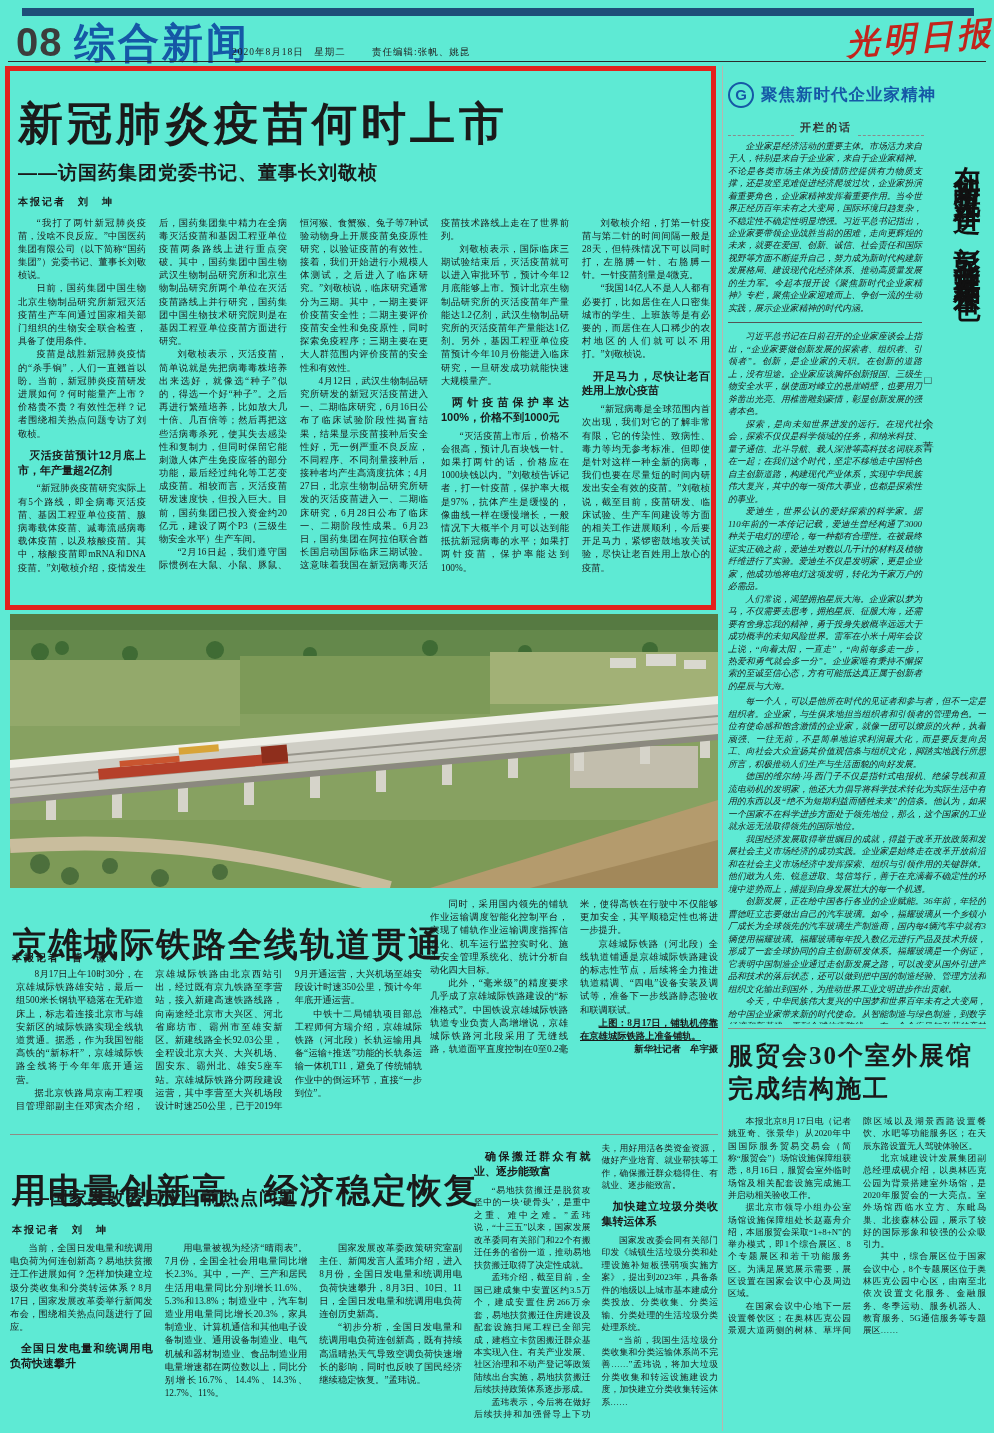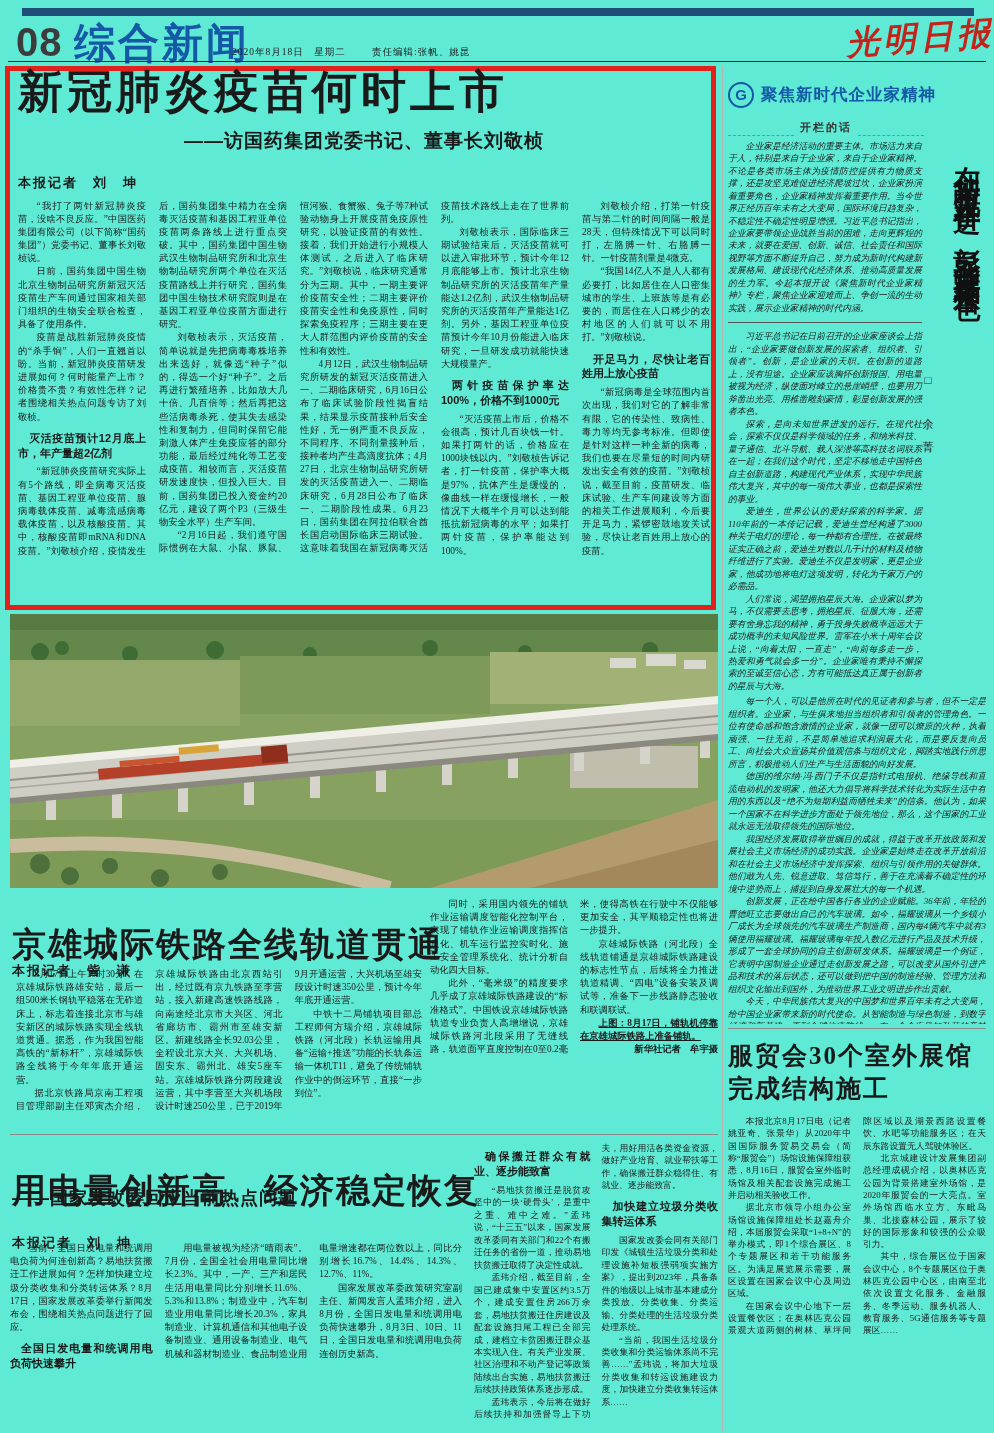--- a/index.html
+++ b/index.html
@@ -14,24 +14,24 @@
   .section-title{left:74px;top:16px;font-size:41px;font-weight:900;color:#1558a6;letter-spacing:3px;}
   .dateline{left:232px;top:46px;font-size:9.5px;color:#222;letter-spacing:1px;}
   .editorline{left:372px;top:46px;font-size:9.5px;color:#222;letter-spacing:1px;}
   .paper-logo{right:22px;top:16px;font-size:33px;font-weight:900;color:#c2241c;font-style:italic;
               transform:rotate(-4deg);letter-spacing:4px;}
   .head-rule{left:8px;top:61px;width:978px;height:0;border-top:1.5px solid #2b2b2b;}
   .vert-rule{left:722px;top:66px;width:0;height:1365px;border-left:1px solid #b9b5ae;}
 
   
   .redbox{left:5px;top:66px;width:711px;height:544px;border:5px solid #e2211c;background:transparent;box-sizing:border-box;}
-  .vax{left:18px;top:60px;width:692px;height:524px;}
+  .vax{left:18px;top:92px;width:692px;height:524px;}
   .vax-headline{font-size:45px;font-weight:900;letter-spacing:4px;line-height:1.1;margin:8px 0 0;}
-  .vax-sub{font-size:19px;font-weight:700;margin-top:10px;letter-spacing:1px;text-align:center;}
-  .byline{font-size:13px;font-weight:700;letter-spacing:2px;margin-top:20px;}
+  .vax-sub{font-size:19px;font-weight:700;margin-top:10px;letter-spacing:1px;}
+  .byline{font-size:10px;font-weight:700;letter-spacing:2px;margin-top:9px;}
   .cols5{margin-top:8px;column-count:5;column-gap:13px;height:382px;overflow:hidden;
          font-size:9.3px;line-height:1.42;text-align:justify;}
   .cols5 p,.colsA p,.colsB p,.cols2 p,.ent p{margin:0;text-indent:2em;}
   h3.h{font-family:"Liberation Sans","DejaVu Sans",sans-serif;font-size:11px;font-weight:700;
        line-height:1.35;margin:7px 0 5px;text-indent:1em;}
   p.c{font-weight:700;text-decoration:underline;}
   p.r{font-weight:700;text-indent:0;text-align:right;}
 
   
   .photo{left:10px;top:614px;width:708px;height:274px;}
@@ -198,20 +198,21 @@
 
   <div class="abs mid-rule"></div>
   <h2 class="abs pow-headline">用电量创新高　经济稳定恢复</h2>
   <div class="abs pow-sub sans">——国家发改委回应当前热点问题</div>
   <div class="abs byline pow-byline">本报记者　刘　坤</div>
   <div class="abs pow-colsA colsA">
       <p class="p">当前，全国日发电量和统调用电负荷为何连创新高？易地扶贫搬迁工作进展如何？怎样加快建立垃圾分类收集和分类转运体系？8月17日，国家发展改革委举行新闻发布会，围绕相关热点问题进行了回应。</p>
       <h3 class="h">全国日发电量和统调用电负荷快速攀升</h3>
       <p class="p">用电量被视为经济“晴雨表”。7月份，全国全社会用电量同比增长2.3%。其中，一产、三产和居民生活用电量同比分别增长11.6%、5.3%和13.8%；制造业中，汽车制造业用电量同比增长20.3%，家具制造业、计算机通信和其他电子设备制造业、通用设备制造业、电气机械和器材制造业、食品制造业用电量增速都在两位数以上，同比分别增长16.7%、14.4%、14.3%、12.7%、11%。</p>
       <p class="p">国家发展改革委政策研究室副主任、新闻发言人孟玮介绍，进入8月份，全国日发电量和统调用电负荷快速攀升，8月3日、10日、11日，全国日发电量和统调用电负荷连创历史新高。</p>
+      <p class="p">“初步分析，全国日发电量和统调用电负荷连创新高，既有持续高温晴热天气导致空调负荷快速增长的影响，同时也反映了国民经济继续稳定恢复。”孟玮说。</p>
     </div>
   <div class="abs pow-colsB colsB">
       <h3 class="h">确保搬迁群众有就业、逐步能致富</h3>
       <p class="p">“易地扶贫搬迁是脱贫攻坚中的一块‘硬骨头’，是重中之重、难中之难。”孟玮说，“十三五”以来，国家发展改革委同有关部门和22个有搬迁任务的省份一道，推动易地扶贫搬迁取得了决定性成就。</p>
       <p class="p">孟玮介绍，截至目前，全国已建成集中安置区约3.5万个，建成安置住房266万余套，易地扶贫搬迁住房建设及配套设施扫尾工程已全部完成，建档立卡贫困搬迁群众基本实现入住。有关产业发展、社区治理和不动产登记等政策陆续出台实施，易地扶贫搬迁后续扶持政策体系逐步形成。</p>
       <p class="p">孟玮表示，今后将在做好后续扶持和加强督导上下功夫，用好用活各类资金资源，做好产业培育、就业帮扶等工作，确保搬迁群众稳得住、有就业、逐步能致富。</p>
       <h3 class="h">加快建立垃圾分类收集转运体系</h3>
       <p class="p">国家发改委会同有关部门印发《城镇生活垃圾分类和处理设施补短板强弱项实施方案》，提出到2023年，具备条件的地级以上城市基本建成分类投放、分类收集、分类运输、分类处理的生活垃圾分类处理系统。</p>
       <p class="p">“当前，我国生活垃圾分类收集和分类运输体系尚不完善……”孟玮说，将加大垃圾分类收集和转运设施建设力度，加快建立分类收集转运体系……</p>
     </div>
@@ -226,21 +227,21 @@
       <div class="boxhead">
         <span class="dash"></span>
         <span class="t">开栏的话</span>
         <span class="dash"></span>
       </div>
       <div class="ent-narrow">
           <p>企业家是经济活动的重要主体。市场活力来自于人，特别是来自于企业家，来自于企业家精神。不论是各类市场主体为疫情防控提供有力物质支撑，还是攻坚克难促进经济爬坡过坎，企业家扮演着重要角色，企业家精神发挥着重要作用。当今世界正经历百年未有之大变局，国际环境日趋复杂，不稳定性不确定性明显增强。习近平总书记指出，企业家要带领企业战胜当前的困难，走向更辉煌的未来，就要在爱国、创新、诚信、社会责任和国际视野等方面不断提升自己，努力成为新时代构建新发展格局、建设现代化经济体系、推动高质量发展的生力军。今起本报开设《聚焦新时代企业家精神》专栏，聚焦企业家迎难而上、争创一流的生动实践，展示企业家精神的时代内涵。</p>
         </div>
       <div class="divider-sm"></div>
       <div class="ent-narrow">
-          <p>习近平总书记在日前召开的企业家座谈会上指出，“企业家要做创新发展的探索者、组织者、引领者”。创新，是企业家的天职。在创新的道路上，没有坦途。企业家应该胸怀创新报国、用电量被视为经济，纵使面对峰立的悬崖峭壁，也要用刀斧凿出光亮、用椎凿雕刻豪情，彰显创新发展的强者本色。</p>
+          <p>习近平总书记在日前召开的企业家座谈会上指出，“企业家要做创新发展的探索者、组织者、引领者”。创新，是企业家的天职。在创新的道路上，没有坦途。企业家应该胸怀创新报国、三级生物安全水平，纵使面对峰立的悬崖峭壁，也要用刀斧凿出光亮、用椎凿雕刻豪情，彰显创新发展的强者本色。</p>
           <p>探索，是向未知世界进发的远行。在现代社会，探索不仅仅是科学领域的任务，和纳米科技、量子通信、北斗导航、载人深潜等高科技名词联系在一起；在我们这个时代，坚定不移地走中国特色自主创新道路，构建现代产业体系，实现中华民族伟大复兴，其中的每一项伟大事业，也都是探索性的事业。</p>
           <p>爱迪生，世界公认的爱好探索的科学家。据110年前的一本传记记载，爱迪生曾经构通了3000种关于电灯的理论，每一种都有合理性。在被最终证实正确之前，爱迪生对数以几千计的材料及植物纤维进行了实验。爱迪生不仅是发明家，更是企业家，他成功地将电灯这项发明，转化为千家万户的必需品。</p>
           <p>人们常说，渴望拥抱星辰大海。企业家以梦为马，不仅需要去思考，拥抱星辰、征服大海，还需要有舍身忘我的精神，勇于投身失败概率远远大于成功概率的未知风险世界。雷军在小米十周年会议上说，“向着太阳，一直走”，“向前每多走一步，热爱和勇气就会多一分”。企业家唯有秉持不懈探索的至诚至信心态，方有可能抵达真正属于创新者的星辰与大海。</p>
         </div>
       <div class="ent-wide">
           <p>每一个人，可以是他所在时代的见证者和参与者，但不一定是组织者。企业家，与生俱来地担当组织者和引领者的管理角色。一位有使命感和饱含激情的企业家，就像一团可以燎原的火种，执着顽强、一往无前，不是简单地追求利润最大化，而是要反复向员工、向社会大众宣扬其价值观信条与组织文化，脚踏实地践行所思所言，积极推动人们生产与生活面貌的向好发展。</p>
           <p>德国的维尔纳·冯·西门子不仅是指针式电报机、绝缘导线和直流电动机的发明家，他还大力倡导将科学技术转化为实际生活中有用的东西以及“绝不为短期利益而牺牲未来”的信条。他认为，如果一个国家不在科学进步方面处于领先地位，那么，这个国家的工业就永远无法取得领先的国际地位。</p>
           <p>我国经济发展取得举世瞩目的成就，得益于改革开放政策和发展社会主义市场经济的成功实践。企业家是始终走在改革开放前沿和在社会主义市场经济中发挥探索、组织与引领作用的关键群体。他们敢为人先、锐意进取、笃信笃行，善于在充满着不确定性的环境中逆势而上，捕捉到自身发展壮大的每一个机遇。</p>
           <p>创新发展，正在给中国各行各业的企业赋能。36年前，年轻的曹德旺立志要做出自己的汽车玻璃。如今，福耀玻璃从一个乡镇小厂成长为全球领先的汽车玻璃生产制造商，国内每4辆汽车中就有3辆使用福耀玻璃。福耀玻璃每年投入数亿元进行产品及技术升级，形成了一套全球协同的自主创新研发体系。福耀玻璃是一个例证，它表明中国制造企业通过走创新发展之路，可以改变从国外引进产品和技术的落后状态，还可以做到把中国的制造经验、管理方法和组织文化输出到国外，为推动世界工业文明进步作出贡献。</p>
           <p>今天，中华民族伟大复兴的中国梦和世界百年未有之大变局，给中国企业家带来新的时代使命。从智能制造与绿色制造，到数字经济和新基建，再到全球抗疫阵线……在一个个疾风知劲草的竞技场上，需要更多中国企业家彰显创新发展强者本色，向着21世纪具有全球竞争力的一流企业方向，坚定前行。</p>

